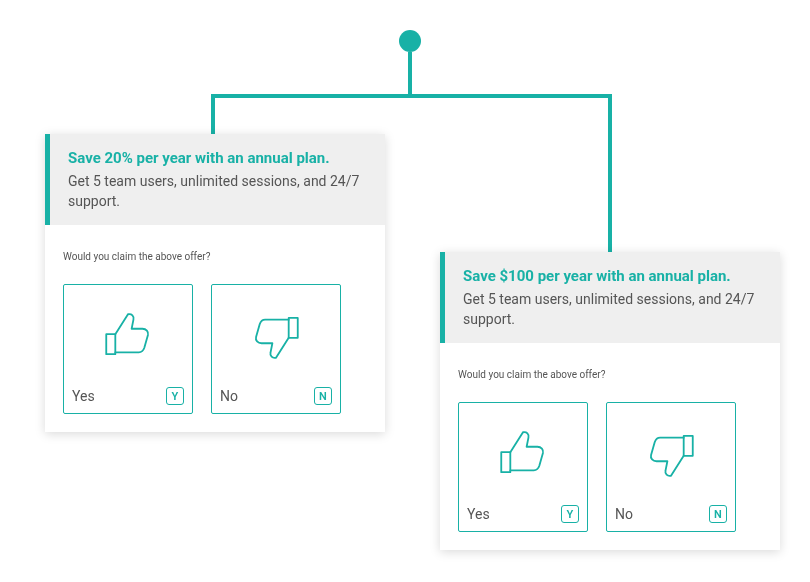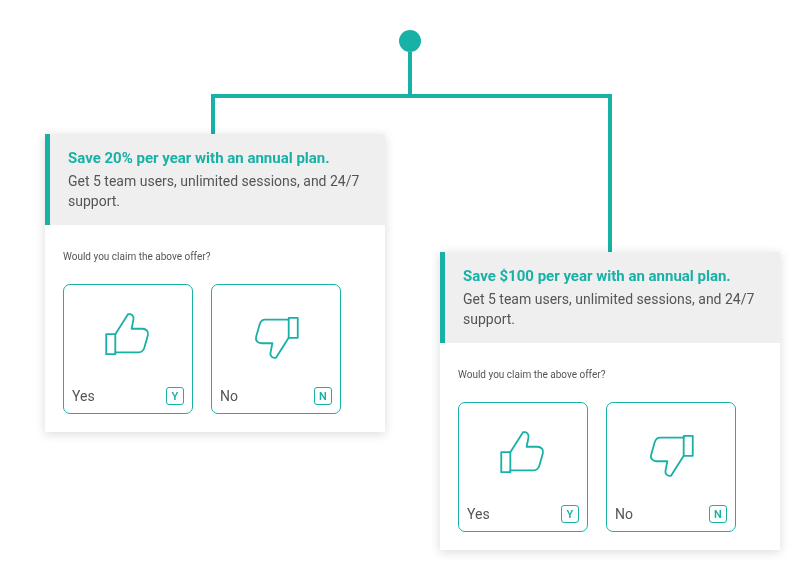--- a/index.html
+++ b/index.html
@@ -43,21 +43,21 @@
     margin-bottom: 22px;
   }
   .options {
     display: flex;
     gap: 18px;
   }
   .option {
     width: 130px;
     height: 130px;
     border: 1px solid #18b1a6;
-    border-radius: 7px;
+    border-radius: 2px;
     position: relative;
     display: flex;
     flex-direction: column;
     align-items: center;
     justify-content: center;
     cursor: pointer;
   }
   .option .icon-wrap {
     flex: 1;
     display: flex;

